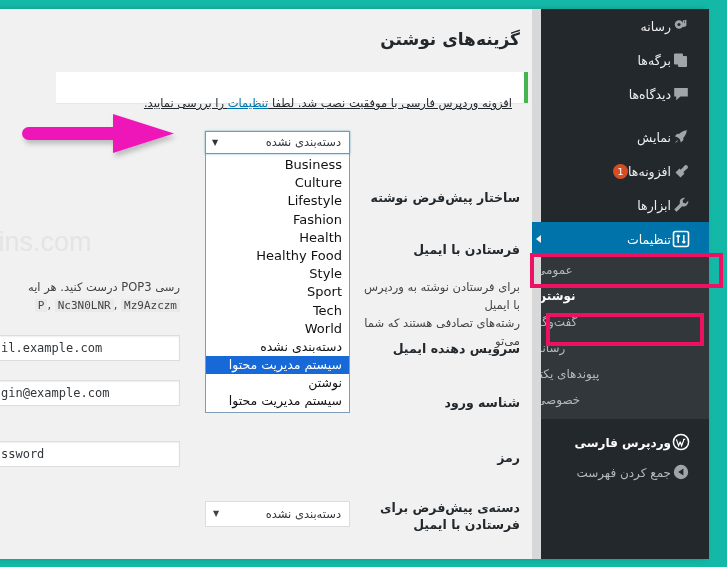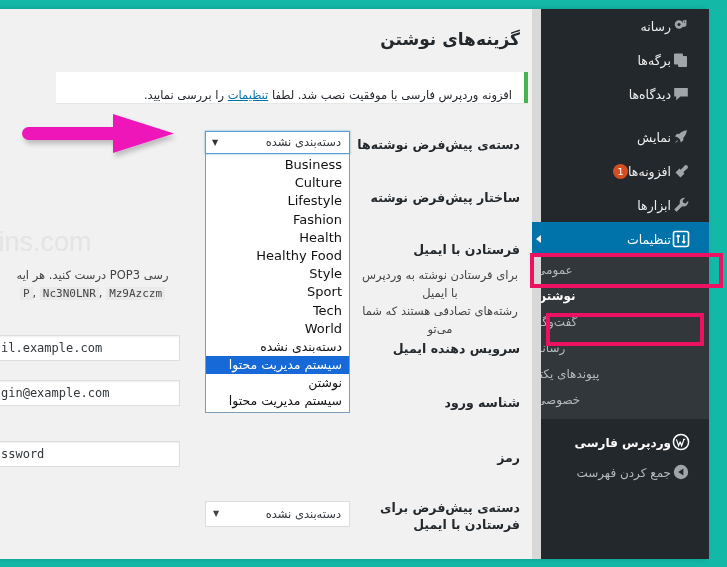--- a/index.html
+++ b/index.html
@@ -144,45 +144,47 @@
     top: 63px;
     right: 4px;
     left: 74px;
     height: 31px;
     background: #ffffff;
     border-right: 4px solid #46b450;
     box-shadow: 0 1px 1px rgba(0,0,0,0.04);
     box-sizing: border-box;
   }
   #notice .ntext {
-    padding: 8px 12px 0 0;
+    padding: 16px 12px 0 0;
     line-height: 31px;
     font-size: 11.5px;
     color: #23282d;
     white-space: nowrap;
     text-align: right;
+    text-decoration: underline;
   }
   #notice a { color: #0073aa; text-decoration: underline; }
 
   
   .form-label {
     position: absolute;
     font-size: 12.5px;
     font-weight: bold;
     color: #23282d;
     text-align: right;
     white-space: nowrap;
     line-height: 17px;
   }
   .form-para {
     position: absolute;
     font-size: 11.5px;
     color: #444;
-    text-align: center;
+    text-align: right;
     line-height: 18px;
+    margin-top: 12px;
   }
   code.inline {
     font-family: "DejaVu Sans Mono", "Liberation Mono", monospace;
     background: #eaeaea;
     font-size: 11px;
     padding: 0 3px;
     color: #444;
   }
 
   
@@ -316,21 +318,20 @@
   <div id="frame">
 
     <div id="content">
 
       <div id="page-title">گزینه‌های نوشتن</div>
 
       <div id="notice">
         <div class="ntext"><span>افزونه وردپرس فارسی با موفقیت نصب شد. لطفا </span><a href="#">تنظیمات</a><span> را بررسی نمایید.</span></div>
       </div>
 
-      <div class="form-label" style="top:127px; right:12px;">دسته‌ی پیش‌فرض نوشته‌ها</div>
 
       <div class="form-label" style="top:180px; right:12px;">ساختار پیش‌فرض نوشته</div>
 
       <div class="form-label" style="top:232px; right:12px;">فرستادن با ایمیل</div>
 
       <div class="form-para" style="top:257px; right:12px; width:160px;">
         <span>برای فرستادن نوشته به وردپرس با ایمیل</span><br>
         <span>رشته‌های تصادفی هستند که شما می‌تو</span>
       </div>
 

